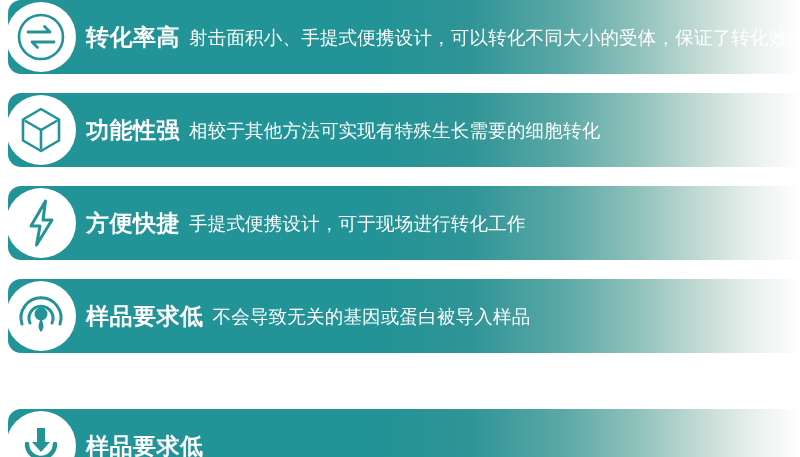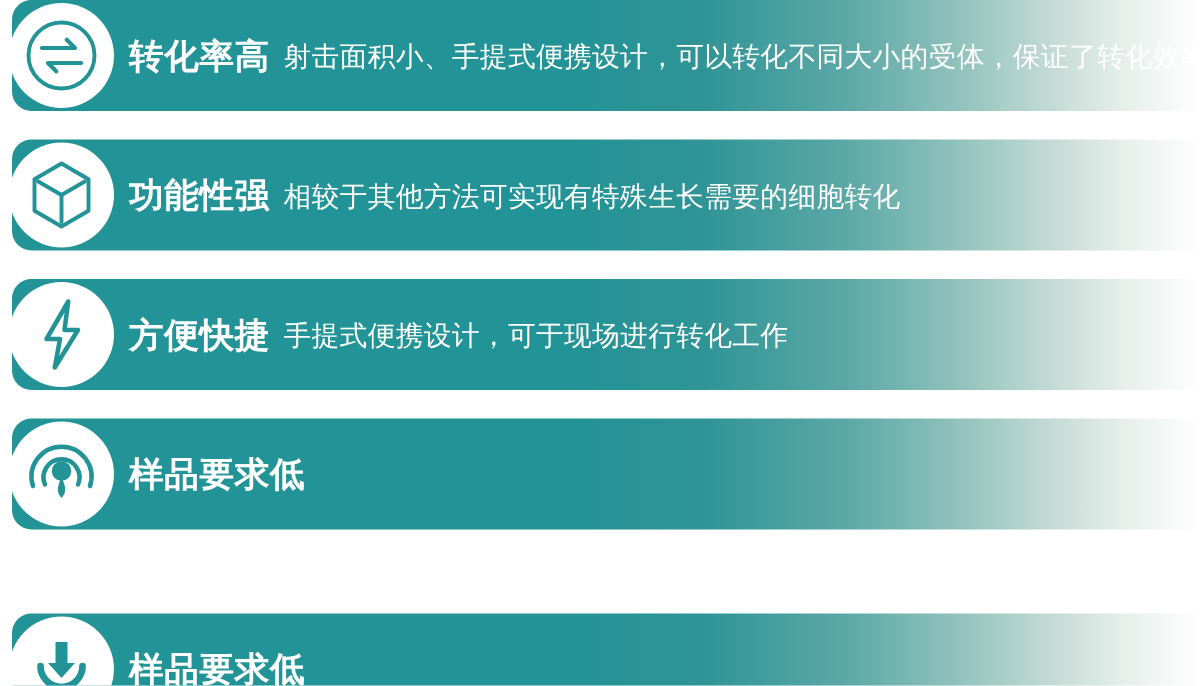--- a/index.html
+++ b/index.html
@@ -140,20 +140,21 @@
     <div class="icon-badge">
       <svg width="64" height="64" viewBox="0 0 64 64" aria-hidden="true">
         <path d="M13 40 A20 20 0 1 1 51 40" fill="none" stroke="#229396" stroke-width="3" stroke-linecap="round"></path>
         <path d="M21 39 A12 12 0 1 1 43 39" fill="none" stroke="#229396" stroke-width="3" stroke-linecap="round"></path>
         <circle cx="32" cy="30" r="6.5" fill="#229396"></circle>
         <path d="M32 34 C29 41 28.5 44 32 48 C35.5 44 35 41 32 34 Z" fill="#229396"></path>
       </svg>
     </div>
     <div class="row-text">
       <span class="row-title">样品要求低</span>
+      <span class="row-desc">不会导致无关的基因或蛋白被导入样品</span>
     </div>
   </div>
 
   <div class="feature-row row-4">
     <div class="row-bar"></div>
     <div class="icon-badge">
       <svg width="64" height="64" viewBox="0 0 64 64" aria-hidden="true">
         <path d="M18 30 A14 14 0 0 0 46 30" fill="none" stroke="#229396" stroke-width="4.5" stroke-linecap="round"></path>
         <rect x="28" y="14" width="8" height="17" fill="#229396"></rect>
         <path d="M23 28 L32 38 L41 28 Z" fill="#229396"></path>

